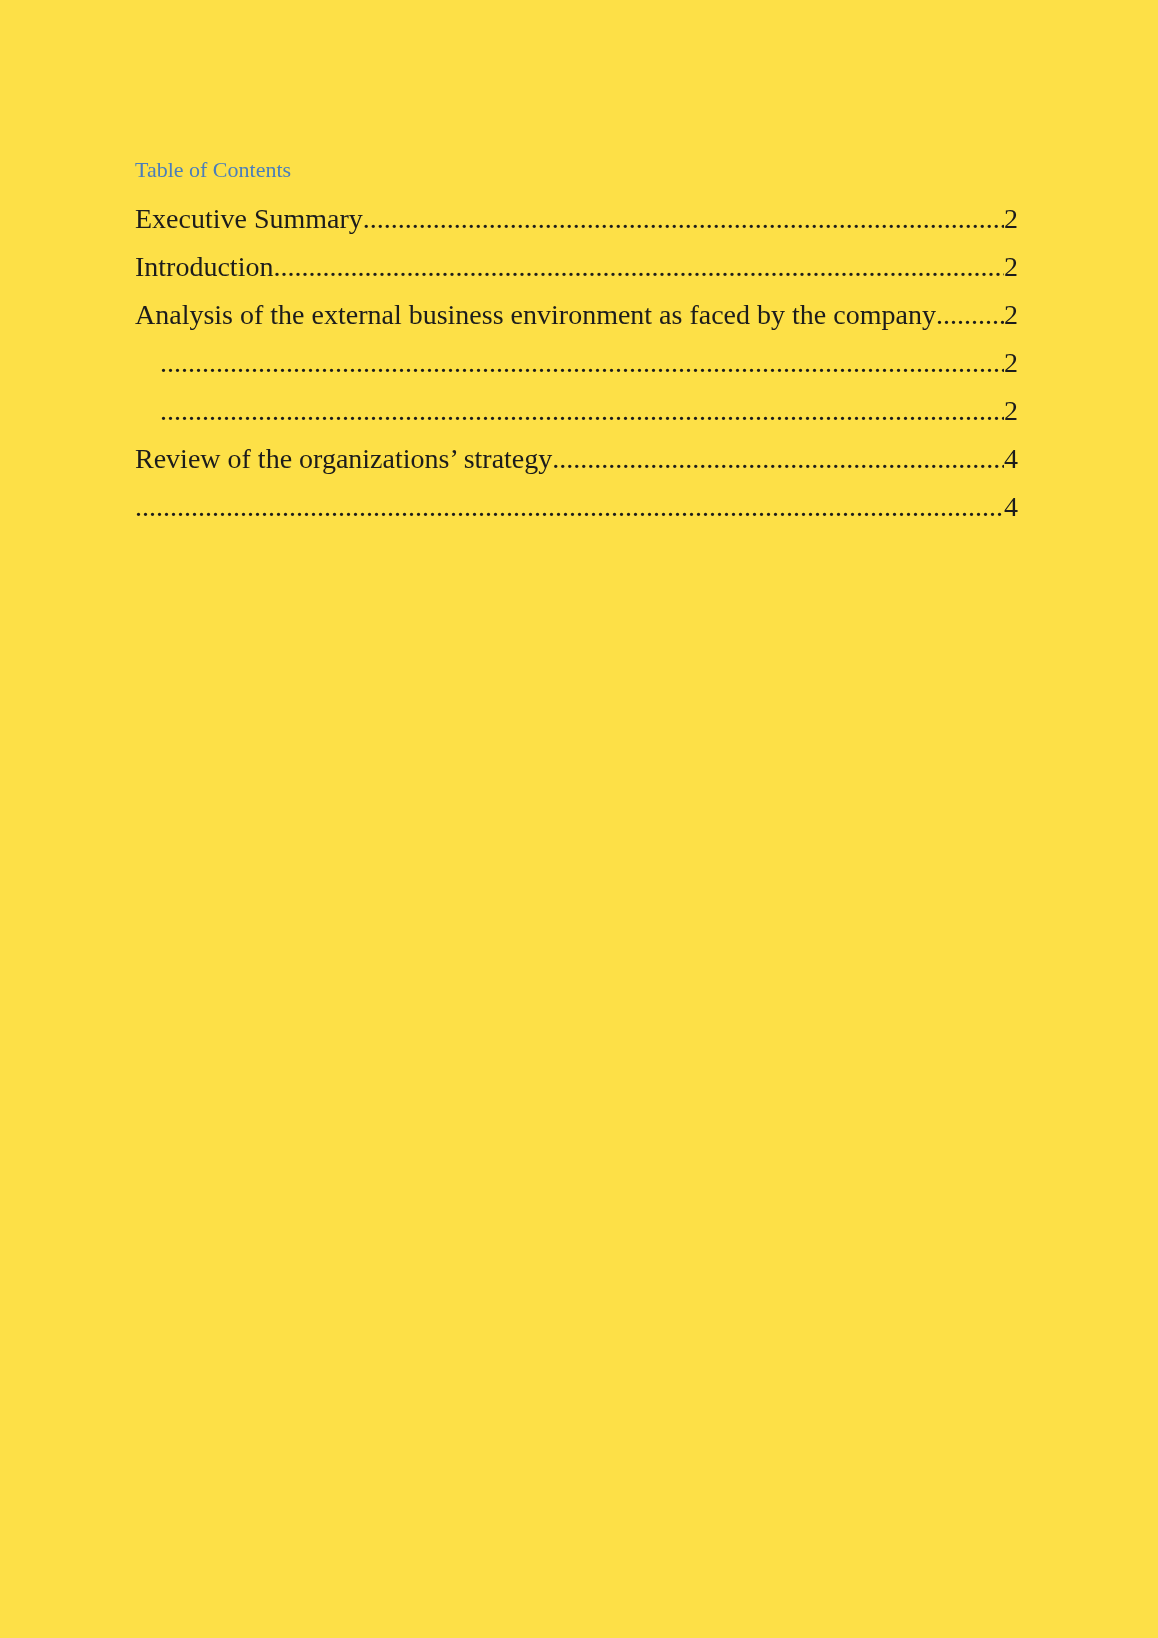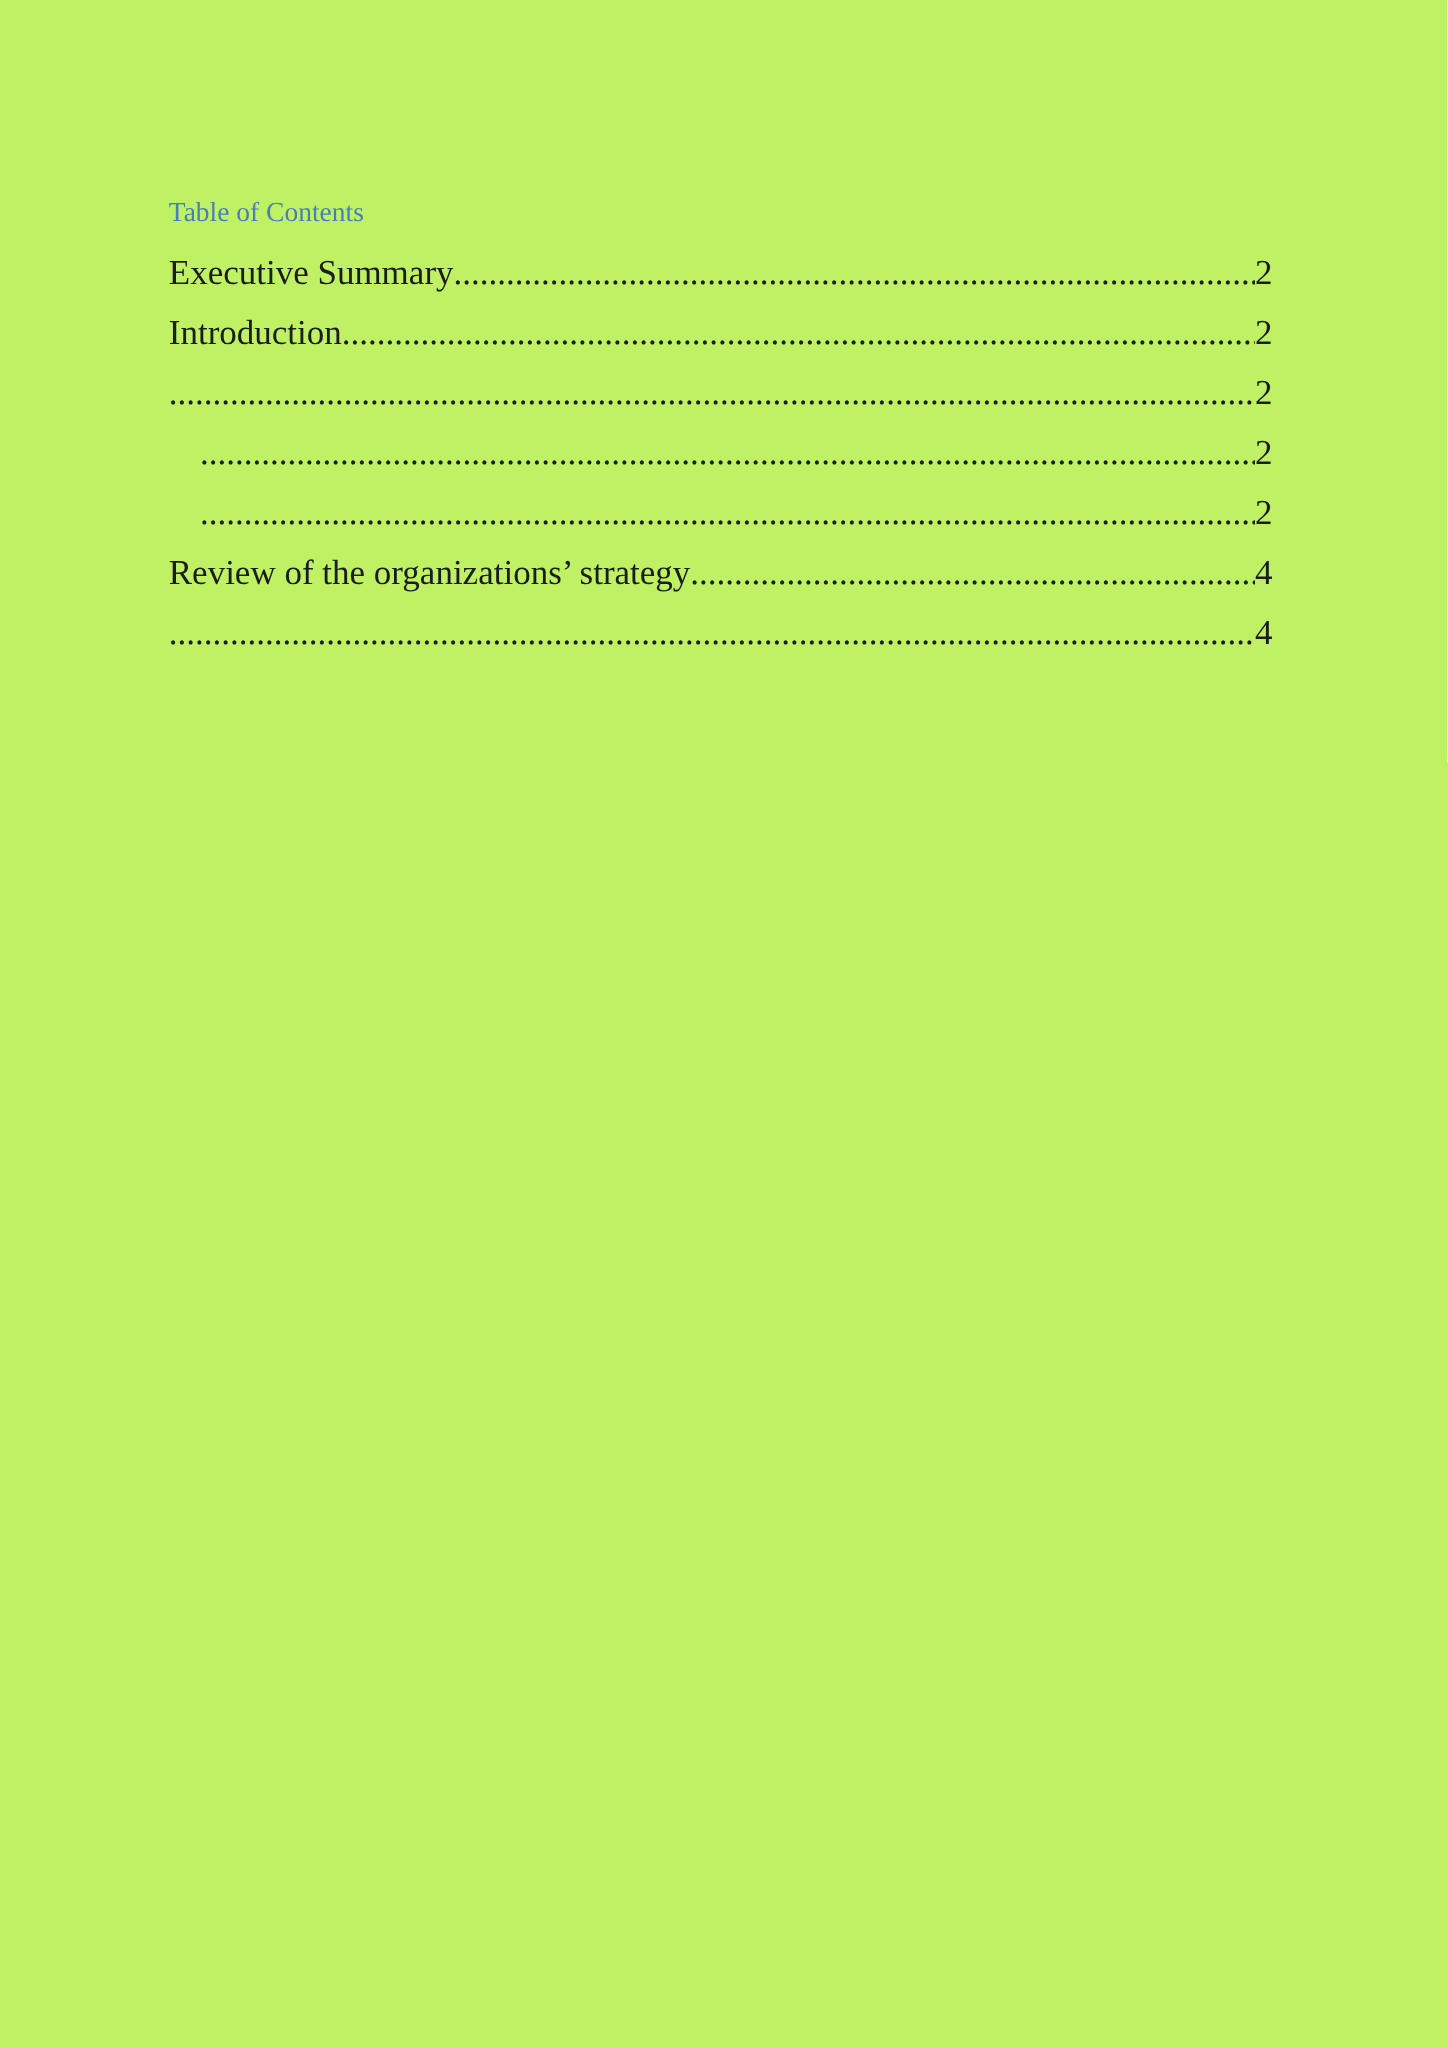--- a/index.html
+++ b/index.html
@@ -54,40 +54,41 @@
     min-width: 0;
   }
   .toc-page {
     flex: 0 0 auto;
     white-space: nowrap;
   }
 </style>
 </head>
 <body>
 
-<div class="page" style="color: rgb(28, 28, 28); background: #bef264;">
+<div class="page" style="color: rgb(28, 28, 28); background: #fde047;">
   <div class="content">
 
     <h1 class="toc-heading" style="color: rgb(74, 126, 187);">Table of Contents</h1>
 
     <div class="toc-list">
 
       <div class="toc-row">
         <span class="toc-label">Executive Summary</span>
         <span class="toc-leader">................................................................................................................................................................................................................................................................................................</span>
         <span class="toc-page">2</span>
       </div>
 
       <div class="toc-row">
         <span class="toc-label">Introduction</span>
         <span class="toc-leader">................................................................................................................................................................................................................................................................................................</span>
         <span class="toc-page">2</span>
       </div>
 
       <div class="toc-row">
+        <span class="toc-label">Analysis of the external business environment as faced by the company</span>
         <span class="toc-leader">................................................................................................................................................................................................................................................................................................</span>
         <span class="toc-page">2</span>
       </div>
 
       <div class="toc-row indent">
         <span class="toc-leader">................................................................................................................................................................................................................................................................................................</span>
         <span class="toc-page">2</span>
       </div>
 
       <div class="toc-row indent">

